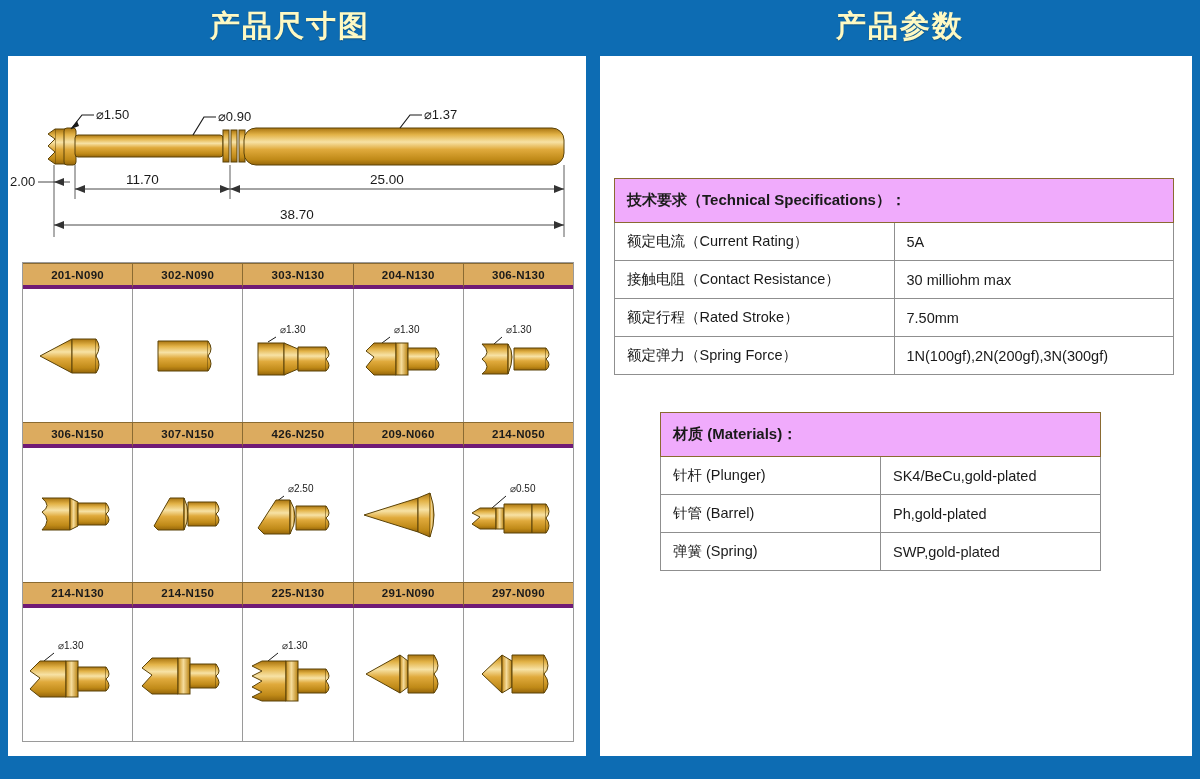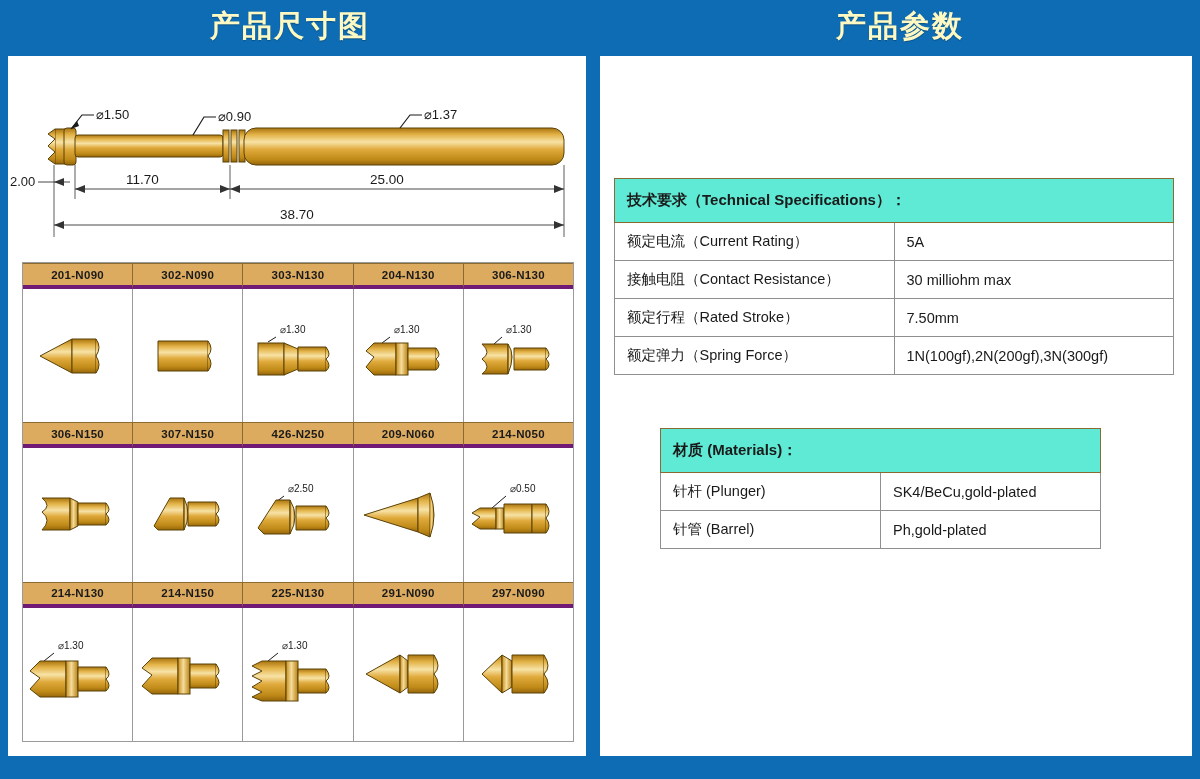--- a/index.html
+++ b/index.html
@@ -55,25 +55,25 @@
   .gcell-head:last-child { border-right: none; }
   .gcell {
     flex: 1 1 0; border-right: 1px solid #9a9a9a;
     position: relative; overflow: hidden; background: #fff;
   }
   .gcell:last-child { border-right: none; }
   .gcell svg { position: absolute; left: 50%; top: 50%; transform: translate(-50%,-50%); }
 
   
   .spec-wrap { position: absolute; left: 14px; top: 122px; width: 560px; }
-  .spec-wrap2 { position: absolute; left: 14px; top: 372px; width: 487px; padding-left: 46px; }
+  .spec-wrap2 { position: absolute; left: 14px; top: 356px; width: 487px; padding-left: 46px; }
   table.spec { width: 100%; border-collapse: collapse; table-layout: fixed; }
   table.spec td { border: 1px solid #8f8f8f; padding: 9px 12px; font-size: 14.5px; color: #1a1a1a; }
   table.spec tr.hrow td {
-    background: #5eead4; border-color: #8a6a31;
+    background: #f0abfc; border-color: #8a6a31;
     font-weight: bold; font-size: 15px; padding: 12px;
   }
   td.k { width: 44%; }
   td.v { width: 56%; }
 </style>
 </head>
 <body>
 
 <div class="page">
 
@@ -414,18 +414,22 @@
           <td colspan="2">材质 (Materials)：</td>
         </tr>
         <tr>
           <td class="k">针杆 (Plunger)</td>
           <td class="v">SK4/BeCu,gold-plated</td>
         </tr>
         <tr>
           <td class="k">针管 (Barrel)</td>
           <td class="v">Ph,gold-plated</td>
         </tr>
+        <tr>
+          <td class="k">弹簧 (Spring)</td>
+          <td class="v">SWP,gold-plated</td>
+        </tr>
       </tbody>
         </table>
     </div>
 
   </div>
 </div>
 
 </body></html>

